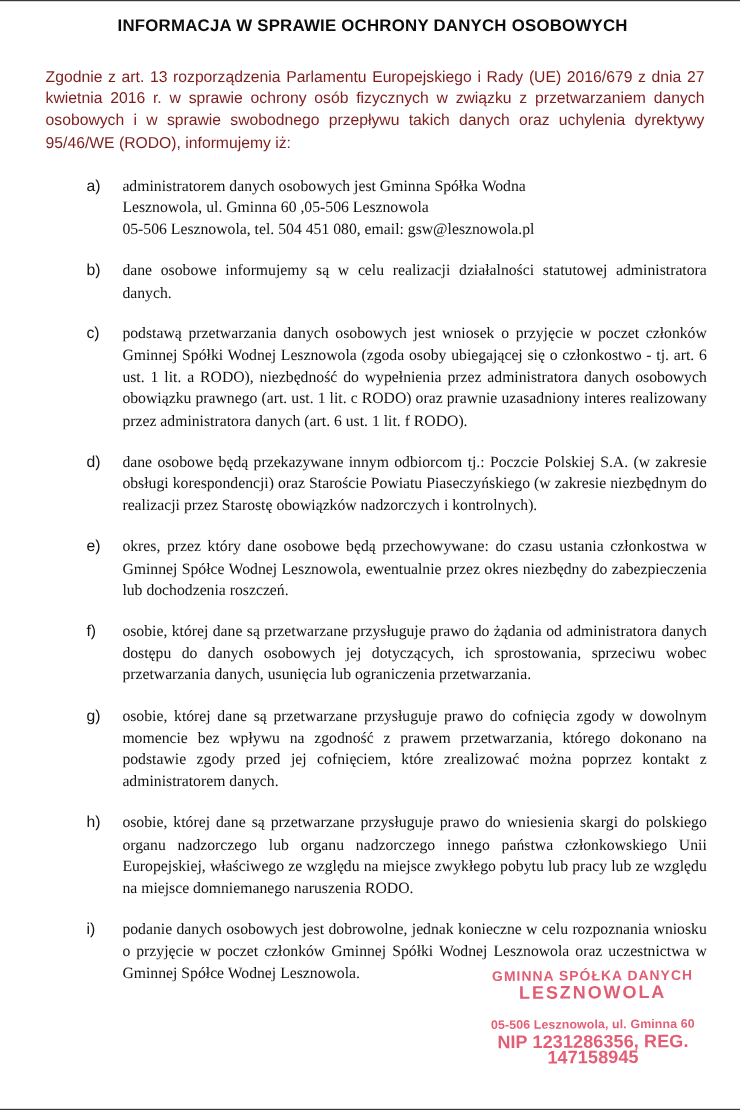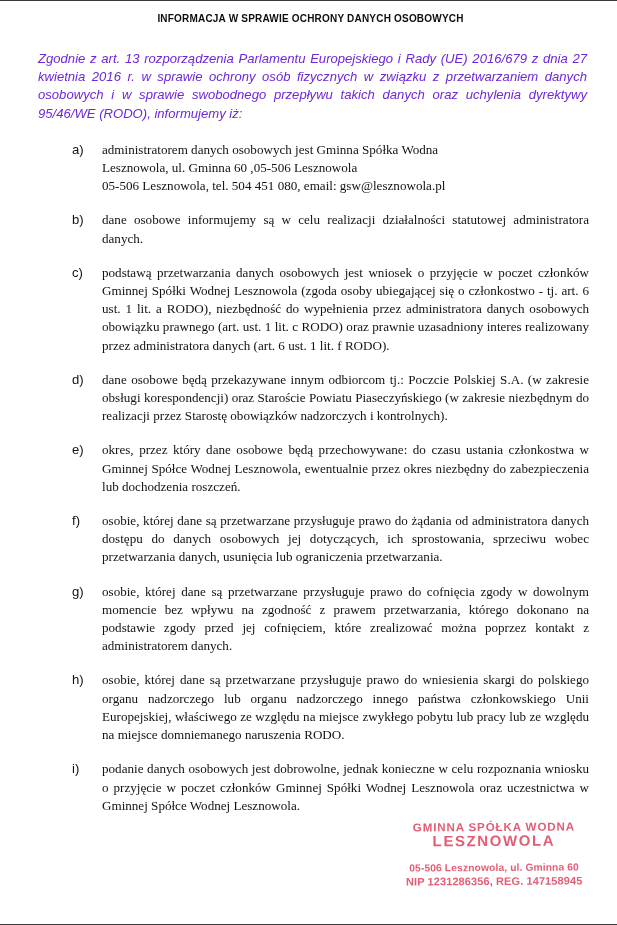--- a/index.html
+++ b/index.html
@@ -31,35 +31,34 @@
     position: absolute;
     left: 0;
     right: 0;
     top: 0;
     padding: 0 26px 0 30px;
   }
 
   .doc-title {
     margin: 12px 0 0 0;
     text-align: center;
-    font-size: 10px;
+    font-size: 14px;
     font-weight: bold;
     letter-spacing: 0.2px;
     color: #0d0d0d;
   }
 
   .intro {
     margin: 26px 0 0 0;
     padding: 0 4px 0 8px;
     font-size: 13.1px;
     line-height: 18.2px;
     text-align: justify;
     text-justify: inter-word;
-    color: #6d28d9;
-    font-style: italic;
+    color: #7f1d1d;
   }
 
   ol.clauses {
     list-style: none;
     margin: 18px 0 0 0;
     padding: 0 2px 0 42px;
   }
 
   ol.clauses > li {
     position: relative;
@@ -125,21 +124,21 @@
   #stamp .stamp-line3 {
     display: block;
     font-size: 10.3px;
     font-weight: bold;
     letter-spacing: 0.1px;
     margin-top: 14px;
     color: #e2556c;
   }
   #stamp .stamp-line4 {
     display: block;
-    font-size: 11px;
+    font-size: 15px;
     font-weight: bold;
     letter-spacing: 0.1px;
     color: #e2556c;
   }
 </style>
 </head>
 <body>
 
 <div id="page">
   <div id="page-inner">
@@ -196,18 +195,18 @@
 
       <li>
         <span class="marker">i)</span>
         <span class="body">podanie danych osobowych jest dobrowolne, jednak konieczne w celu rozpoznania wniosku o przyjęcie w poczet członków Gminnej Spółki Wodnej Lesznowola oraz uczestnictwa w Gminnej Spółce Wodnej Lesznowola.</span>
       </li>
 
     </ol>
   </div>
 
   <div id="stamp">
-    <span class="stamp-line1">GMINNA SPÓŁKA WODNA</span>
+    <span class="stamp-line1">GMINNA SPÓŁKA DANYCH</span>
     <span class="stamp-line2">LESZNOWOLA</span>
     <span class="stamp-line3">05-506 Lesznowola, ul. Gminna 60</span>
     <span class="stamp-line4">NIP 1231286356, REG. 147158945</span>
   </div>
 </div>
 
 </body></html>

